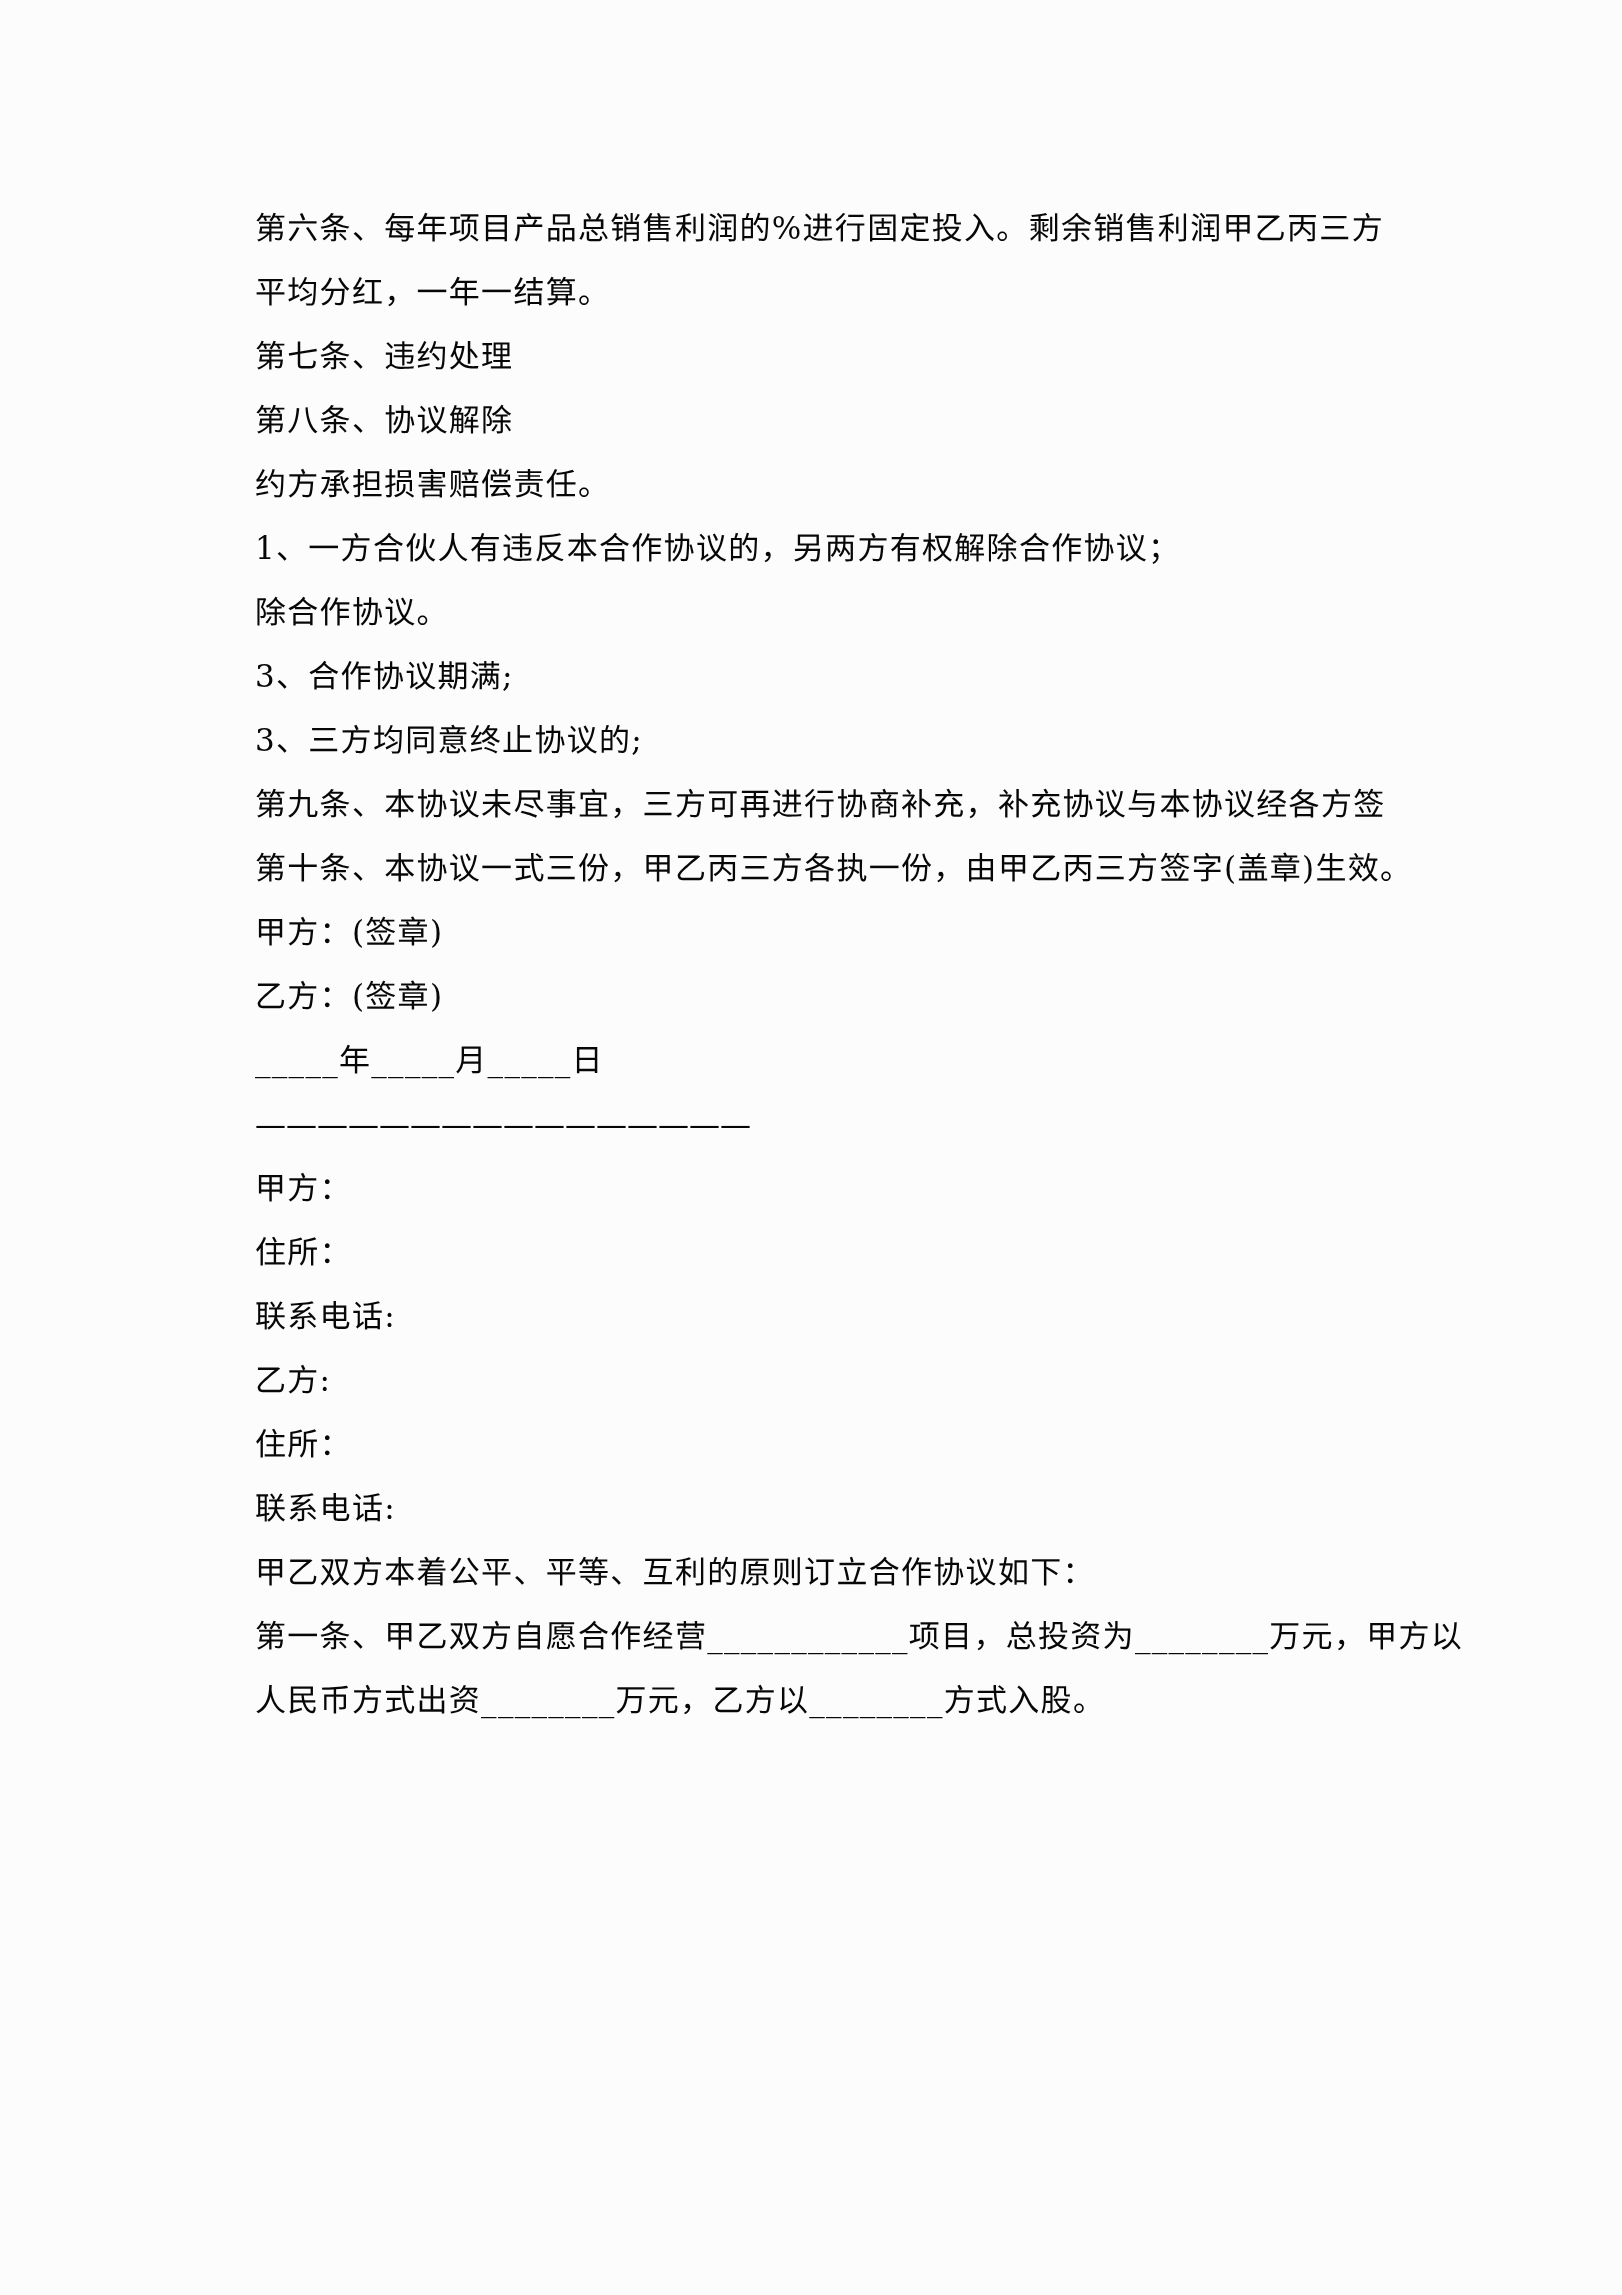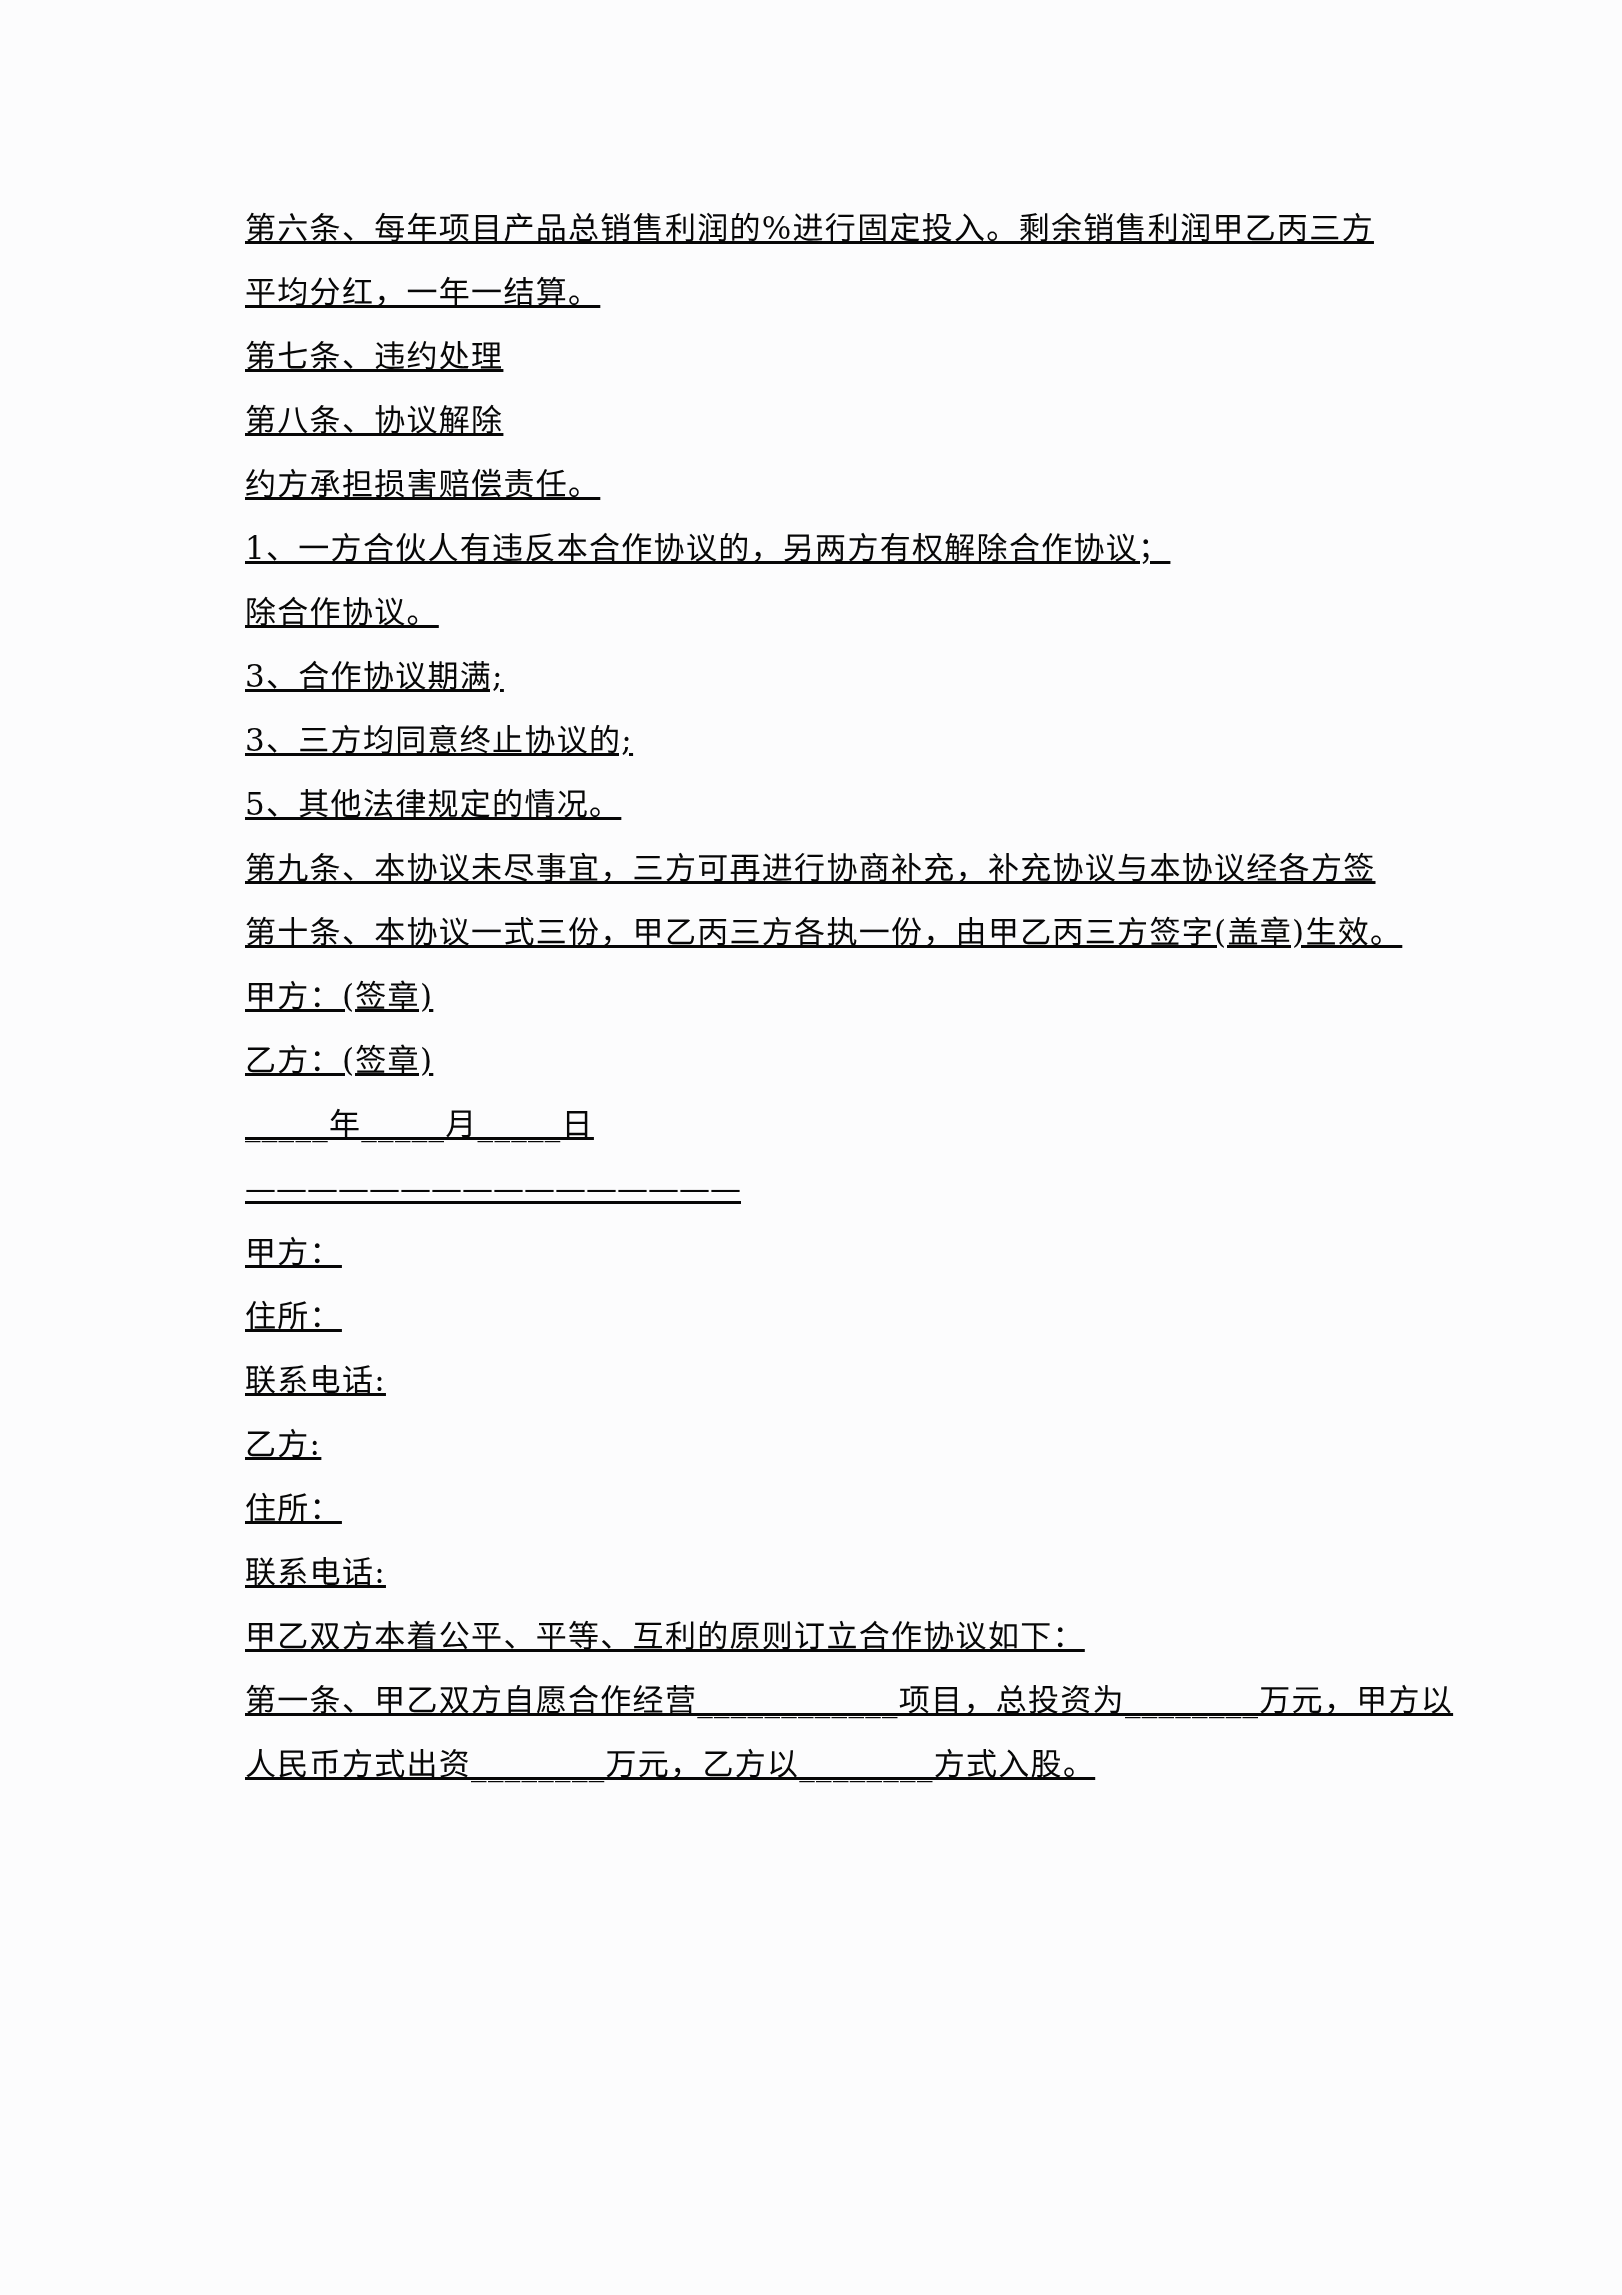--- a/index.html
+++ b/index.html
@@ -12,24 +12,23 @@
     width: 1623px;
     height: 2295px;
     margin: 0 auto;
     background: #fcfcfd;
     overflow: hidden;
     font-family: "DejaVu Serif", "Liberation Serif", serif;
     color: #070707;
   }
   .content {
     position: absolute;
-    left: 245px;
+    left: 255px;
     top: 196px;
     width: 1191px;
-    text-decoration: underline;
   }
   .line {
     font-size: 31px;
     line-height: 64px;
     height: 64px;
     letter-spacing: 1.3px;
     white-space: pre;
     margin: 0;
   }
   .line.divider {
@@ -43,21 +42,20 @@
   <div class="content">
     <p class="line">第六条、每年项目产品总销售利润的%进行固定投入。剩余销售利润甲乙丙三方</p>
     <p class="line">平均分红，一年一结算。</p>
     <p class="line">第七条、违约处理</p>
     <p class="line">第八条、协议解除</p>
     <p class="line">约方承担损害赔偿责任。</p>
     <p class="line">1、一方合伙人有违反本合作协议的，另两方有权解除合作协议；</p>
     <p class="line">除合作协议。</p>
     <p class="line">3、合作协议期满;</p>
     <p class="line">3、三方均同意终止协议的;</p>
-    <p class="line">5、其他法律规定的情况。</p>
     <p class="line">第九条、本协议未尽事宜，三方可再进行协商补充，补充协议与本协议经各方签</p>
     <p class="line">第十条、本协议一式三份，甲乙丙三方各执一份，由甲乙丙三方签字(盖章)生效。</p>
     <p class="line">甲方：(签章)</p>
     <p class="line">乙方：(签章)</p>
     <p class="line">_____年_____月_____日</p>
     <p class="line divider">————————————————</p>
     <p class="line">甲方：</p>
     <p class="line">住所：</p>
     <p class="line">联系电话:</p>
     <p class="line">乙方:</p>

